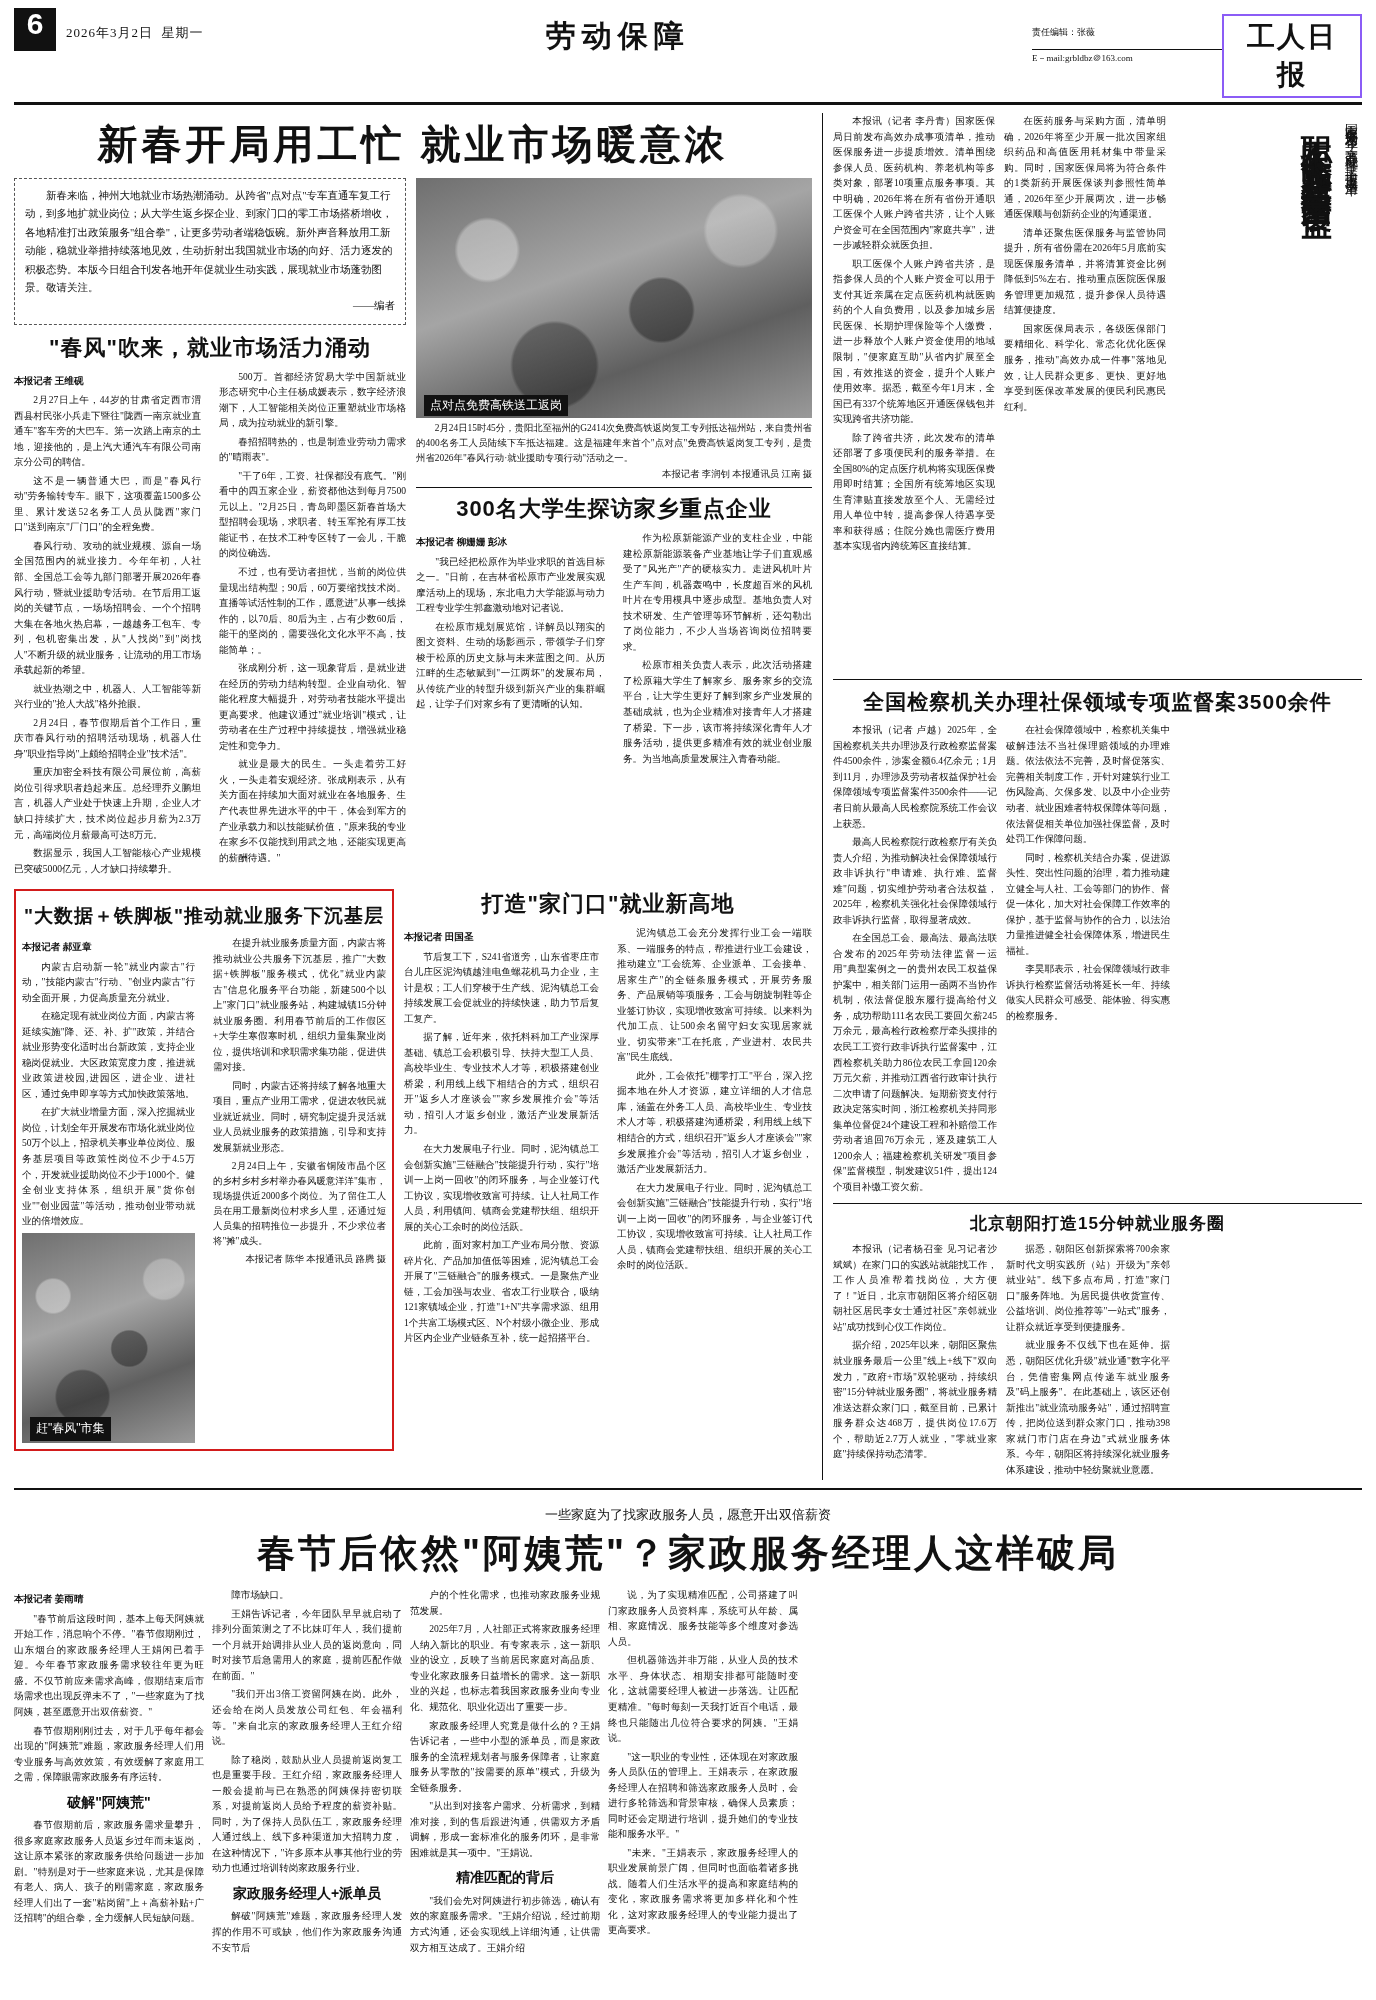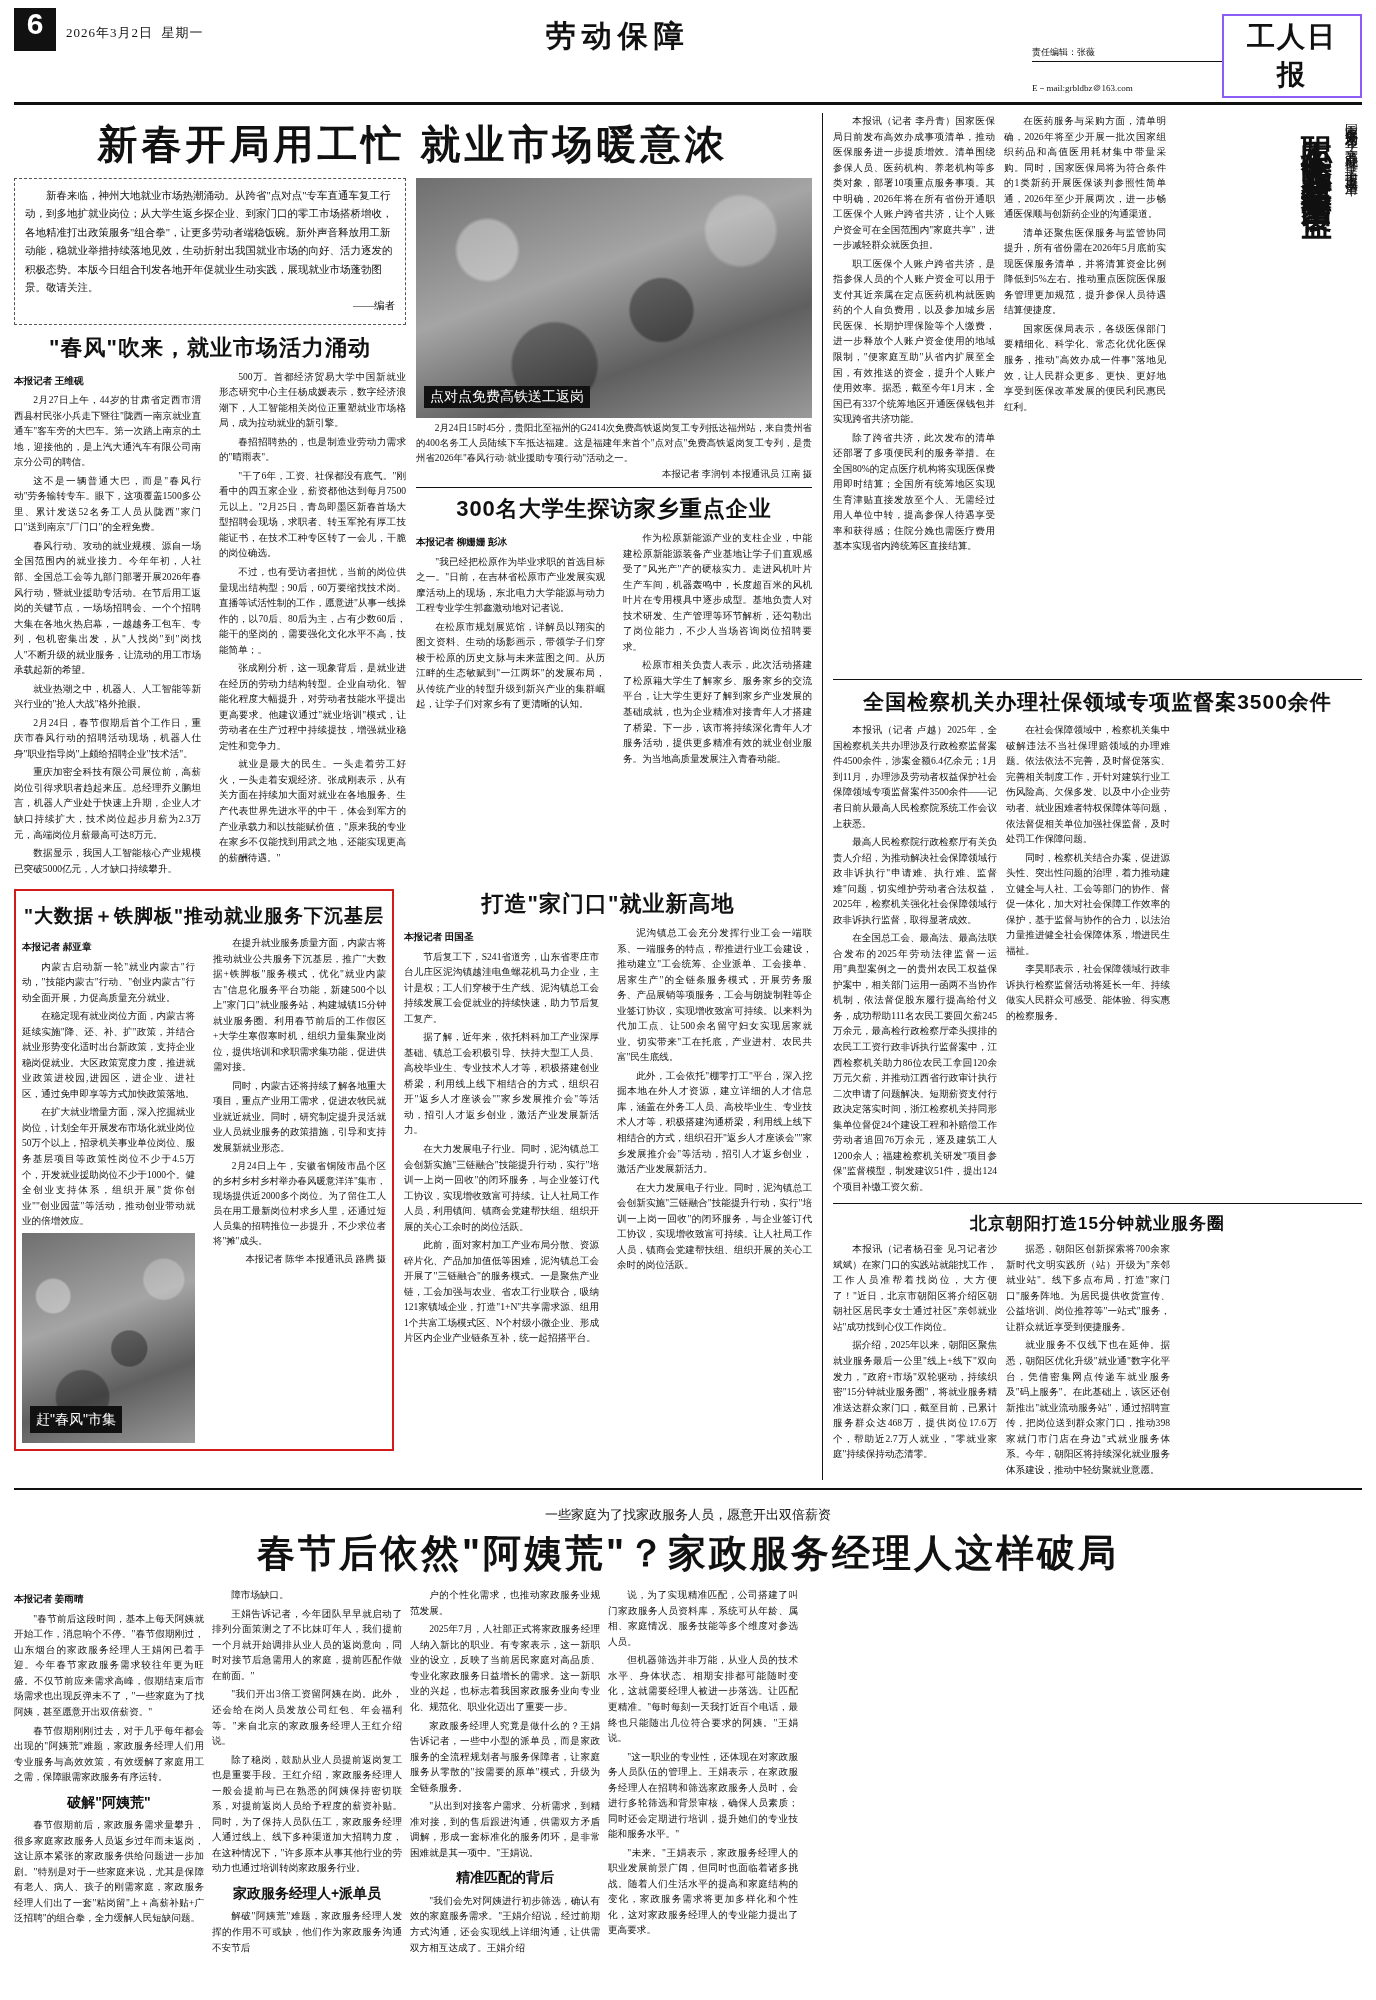--- a/index.html
+++ b/index.html
@@ -5,21 +5,21 @@
   html,body{margin:0;padding:0;background:#ffffff;}
   body{width:1376px;height:2000px;font-family:"Liberation Serif",serif;color:#111;}
   .page{position:relative;width:1376px;height:2000px;box-sizing:border-box;padding:0 14px;}
 
   
   .masthead{display:flex;align-items:flex-start;padding:8px 0 4px 0;border-bottom:3px solid #111;}
   .pagenum{width:42px;height:42px;background:#111;color:#fff;font-family:"Liberation Sans",sans-serif;font-weight:bold;font-size:30px;display:flex;align-items:flex-start;justify-content:center;line-height:1;padding-top:1px;}
   .mh-date{font-size:13px;margin-left:10px;padding-top:16px;letter-spacing:1px;}
   .mh-title{flex:1;text-align:center;font-size:30px;font-weight:bold;letter-spacing:6px;padding-top:8px;font-family:"Liberation Sans",sans-serif;}
   .mh-editor{font-size:9px;text-align:left;padding-top:18px;line-height:1.5;width:190px;}
-  .mh-editor div{border-bottom:1px solid #111;padding-bottom:1px;margin-bottom:2px;margin-top:20px;}
+  .mh-editor div{border-bottom:1px solid #111;padding-bottom:9px;margin-bottom:2px;}
   .mh-logo{width:140px;text-align:center;padding-top:6px;}
   .mh-logo .lg{border:2px solid #8b5cf6;font-size:28px;font-weight:bold;letter-spacing:2px;padding:2px 15px;font-family:"Liberation Sans",sans-serif;}
 
   
   .body-wrap{display:flex;gap:10px;padding-top:8px;}
   .left-zone{width:800px;}
   .right-zone{width:548px;border-left:1px solid #111;padding-left:10px;}
 
   .hl-deck{font-size:40px;font-weight:bold;text-align:center;letter-spacing:4px;font-family:"Liberation Sans",sans-serif;margin:4px 0 6px 0;}
   .editor-note{border:1px dashed #555;padding:8px 10px;font-size:10.5px;line-height:1.75;text-indent:2em;margin-bottom:8px;}
@@ -34,21 +34,21 @@
 
   .photo{background:#8d8d8d;position:relative;overflow:hidden;}
   .photo .grain{position:absolute;inset:0;
     background-image:
       radial-gradient(circle at 18% 30%, rgba(255,255,255,.35) 0 8%, transparent 9%),
       radial-gradient(circle at 62% 55%, rgba(0,0,0,.35) 0 11%, transparent 12%),
       radial-gradient(circle at 82% 22%, rgba(255,255,255,.25) 0 9%, transparent 10%),
       radial-gradient(circle at 35% 78%, rgba(0,0,0,.3) 0 13%, transparent 14%),
       linear-gradient(160deg,#6f6f6f 0%,#a5a5a5 40%,#5f5f5f 70%,#9a9a9a 100%);
   }
-  .photo .cap-in{position:absolute;left:8px;bottom:10px;background:#111;color:#fff;font-size:14px;padding:2px 6px;font-family:"Liberation Sans",sans-serif;}
+  .photo .cap-in{position:absolute;left:8px;bottom:2px;background:#111;color:#fff;font-size:12px;padding:2px 6px;font-family:"Liberation Sans",sans-serif;}
   .photo-cap{font-size:9.4px;line-height:1.6;text-align:justify;margin-top:3px;text-indent:2em;}
   .photo-cred{font-size:9.4px;text-align:right;margin-top:2px;}
 
   .boxed{border:2px solid #d21b1b;padding:6px;margin-top:6px;}
   .boxed .sec-title{font-size:19px;}
 
   
   .vert-head{display:flex;flex-direction:row-reverse;gap:6px;align-items:flex-start;}
   .vert-main{writing-mode:vertical-rl;font-size:31px;font-weight:bold;letter-spacing:4px;line-height:1.15;font-family:"Liberation Sans",sans-serif;height:560px;}
   .vert-sub{writing-mode:vertical-rl;font-size:13px;letter-spacing:2px;line-height:1.7;height:560px;}

